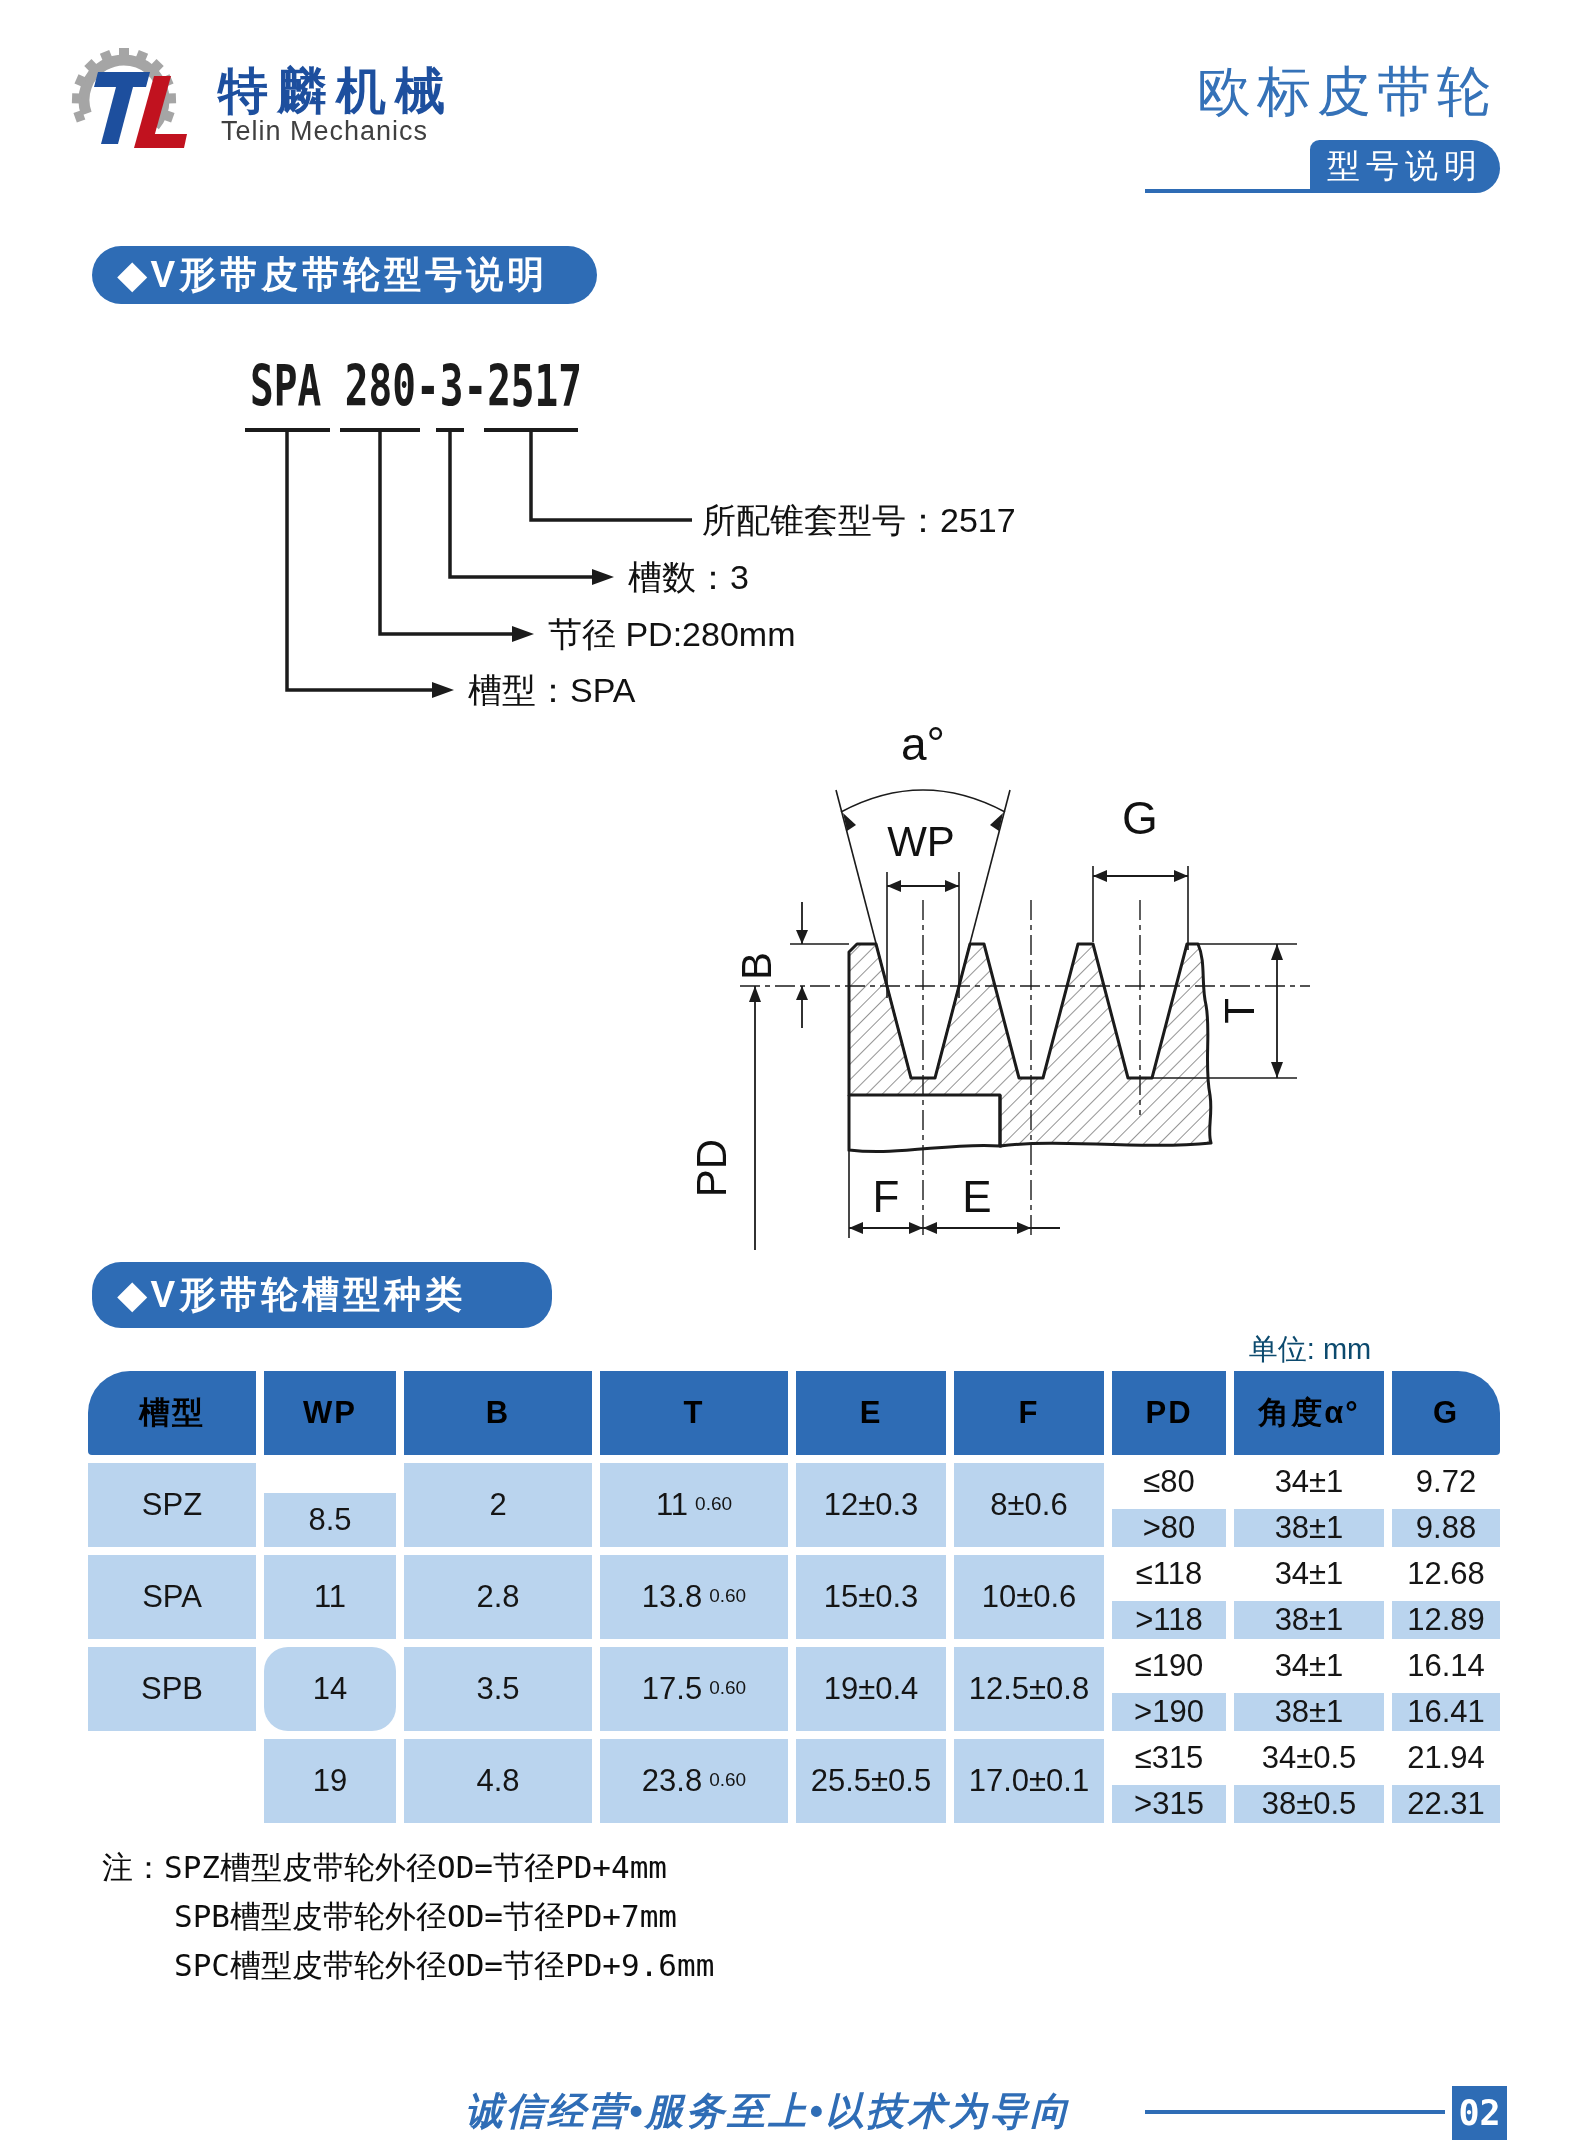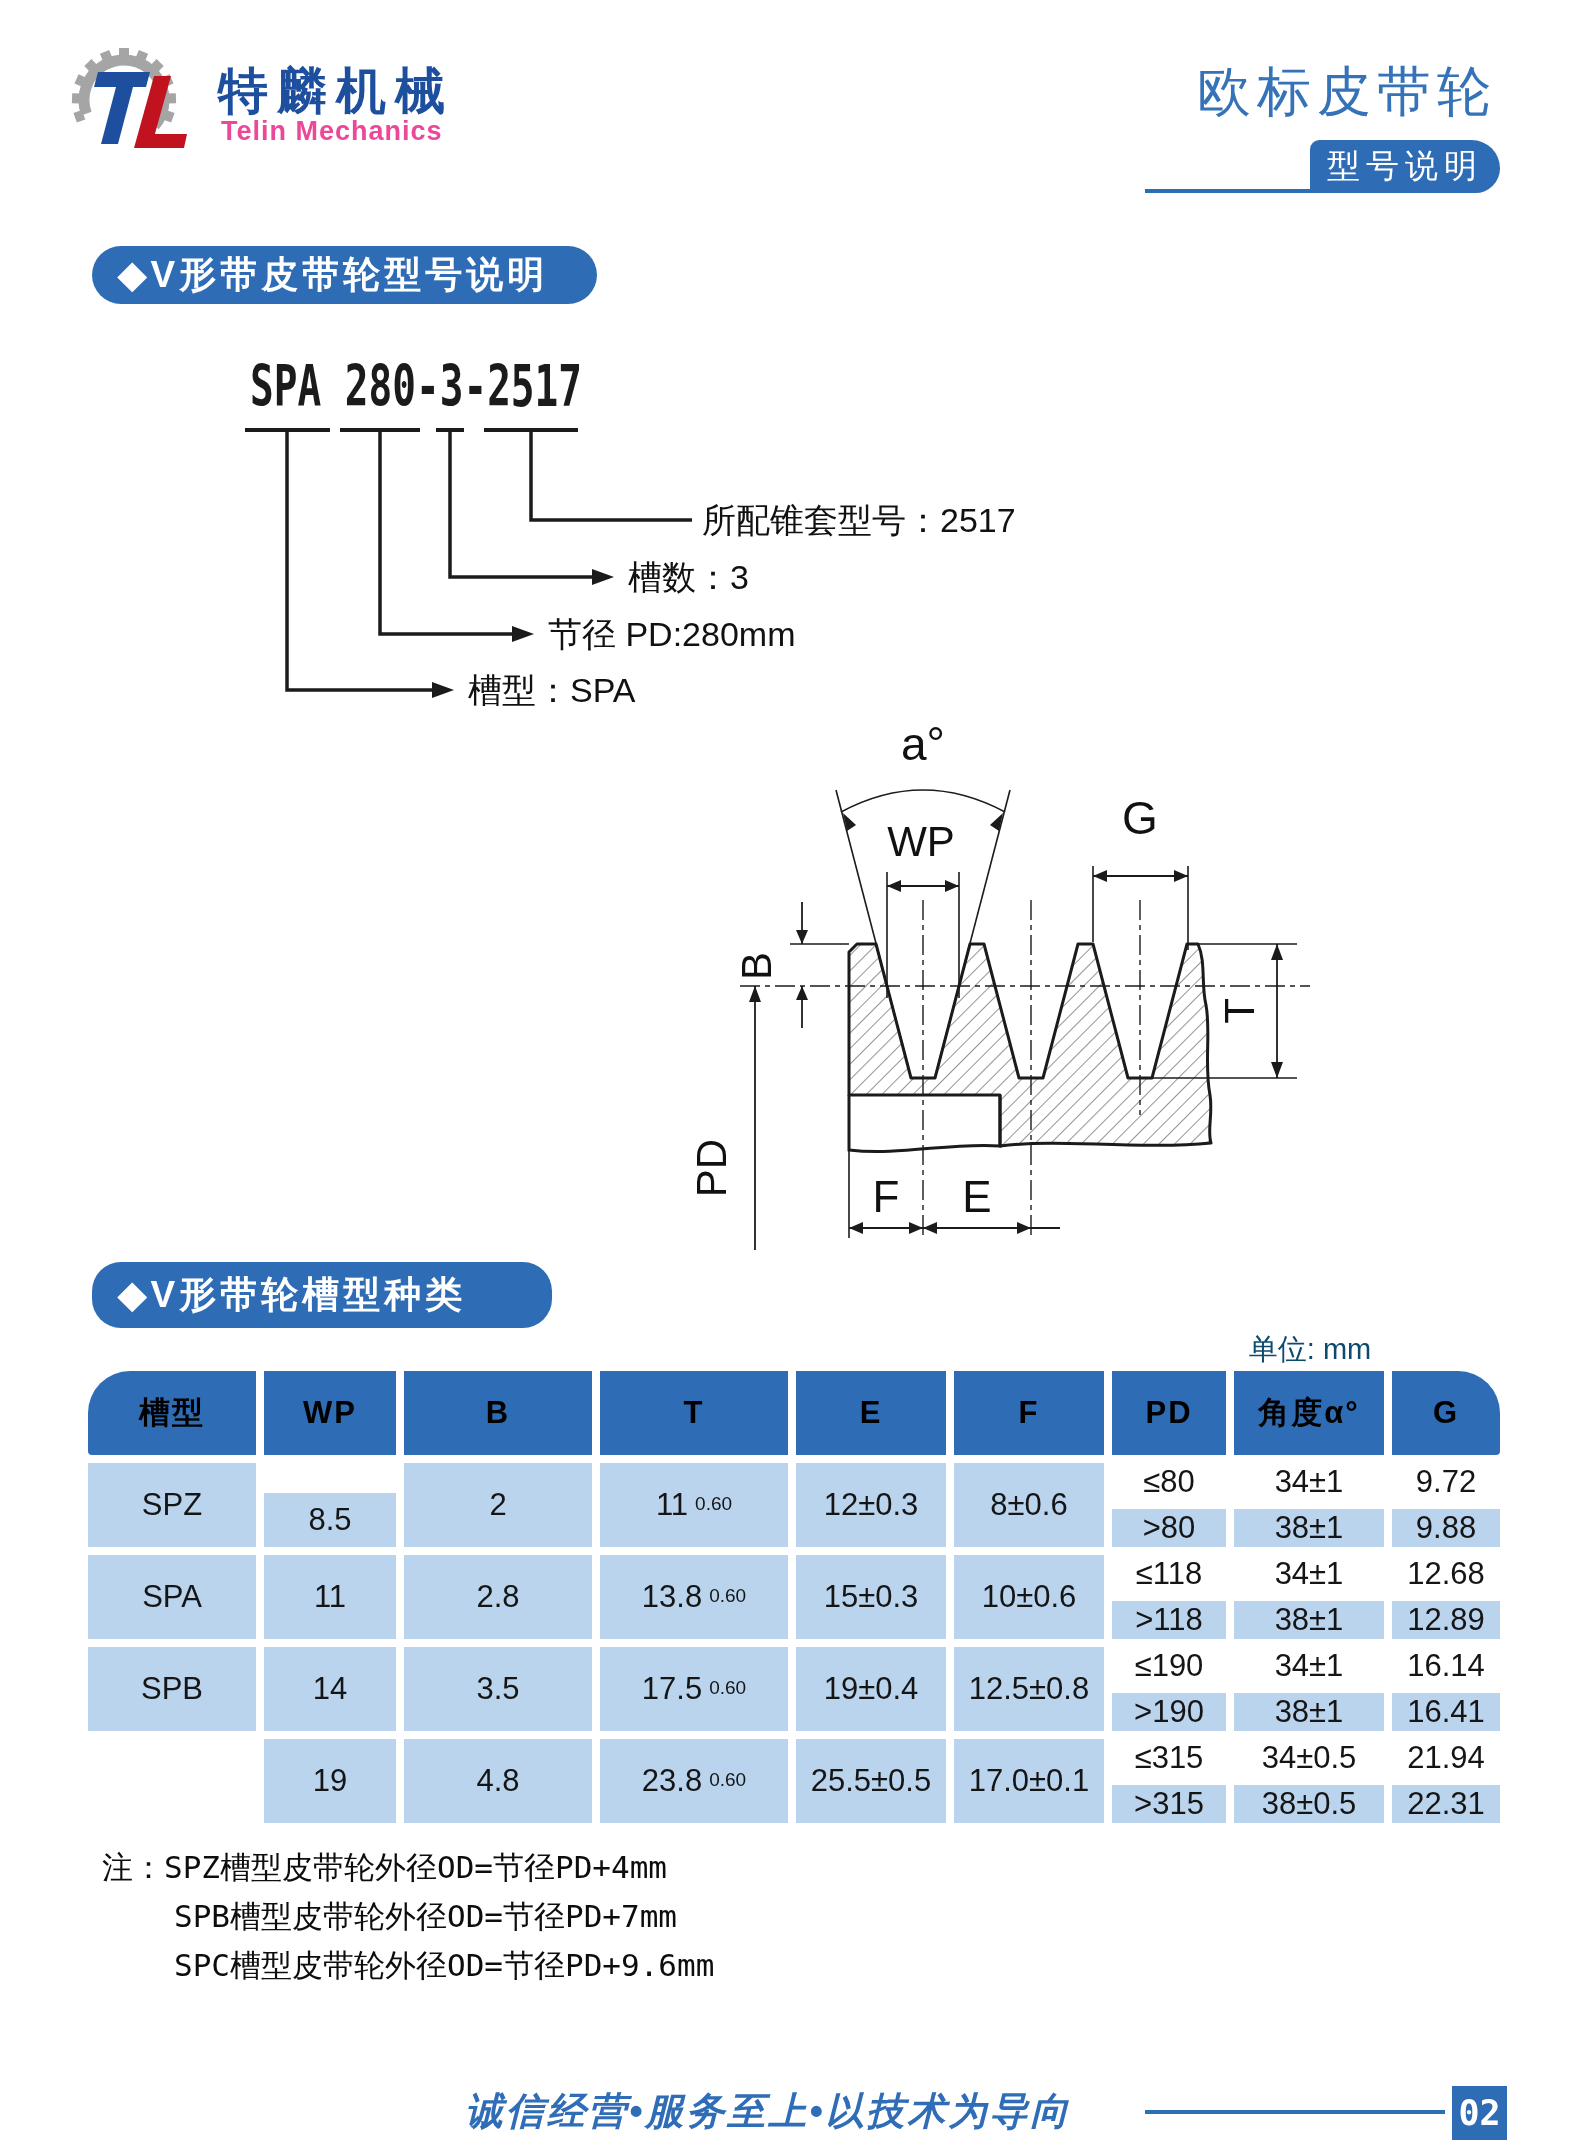--- a/index.html
+++ b/index.html
@@ -2,21 +2,21 @@
 <html><head>
 <meta charset="utf-8">
 <style>
   *{margin:0;padding:0;box-sizing:border-box}
   html,body{background:#ffffff}
   body{width:1587px;height:2154px;position:relative;font-family:"Liberation Sans",sans-serif;color:#111}
   .abs{position:absolute}
 
   
   .logo-cn{left:218px;top:58px;font-size:50px;font-weight:bold;color:#1d4f9e;letter-spacing:9px}
-  .logo-en{left:221px;top:116px;font-size:27px;font-weight:bold;color:#ec4899;letter-spacing:1px}
+  .logo-en{left:221px;top:116px;font-size:27px;font-weight:normal;color:#404040;letter-spacing:1px}
   .doc-title{right:90px;top:56px;font-size:54px;font-weight:500;color:#3572b8;letter-spacing:6px}
   .badge-line{left:1145px;top:189px;width:187px;height:4px;background:#2e6cb5}
   .badge{left:1310px;top:140px;width:190px;height:53px;background:#2e6cb5;color:#fff;
          font-size:33px;letter-spacing:6px;display:flex;align-items:center;justify-content:center;
          border-radius:10px 30px 26px 4px}
 
   
   .pill{background:#2e6cb5;color:#fff;font-size:37px;font-weight:600;letter-spacing:4px;
         display:flex;align-items:center;border-radius:29px;padding-left:26px}
   .pill1{left:92px;top:246px;width:505px;height:58px}
@@ -241,21 +241,21 @@
         <div class="cell main" style="grid-column: 6;">10±0.6</div>
         <div class="cell sub wht" style="grid-area: 1 / 7;">≤118</div>
         <div class="cell sub wht" style="grid-area: 1 / 8;">34±1</div>
         <div class="cell sub wht" style="grid-area: 1 / 9;">12.68</div>
         <div class="cell sub blu" style="grid-area: 2 / 7;">&gt;118</div>
         <div class="cell sub blu" style="grid-area: 2 / 8;">38±1</div>
         <div class="cell sub blu" style="grid-area: 2 / 9;">12.89</div>
       </div>
       <div class="tgroup">
         <div class="cell main" style="grid-column: 1;">SPB</div>
-        <div class="cell main" style="grid-column: 2;">14</div>
+        <div class="cell main" style="grid-column: 2; border-radius: 24px;">14</div>
         <div class="cell main" style="grid-column: 3;">3.5</div>
         <div class="cell main" style="grid-column: 4;">
           <span>17.5</span>
           <span class="tol">
             <span>0.6</span>
             <span>0</span>
           </span>
         </div>
         <div class="cell main" style="grid-column: 5;">19±0.4</div>
         <div class="cell main" style="grid-column: 6;">12.5±0.8</div>

